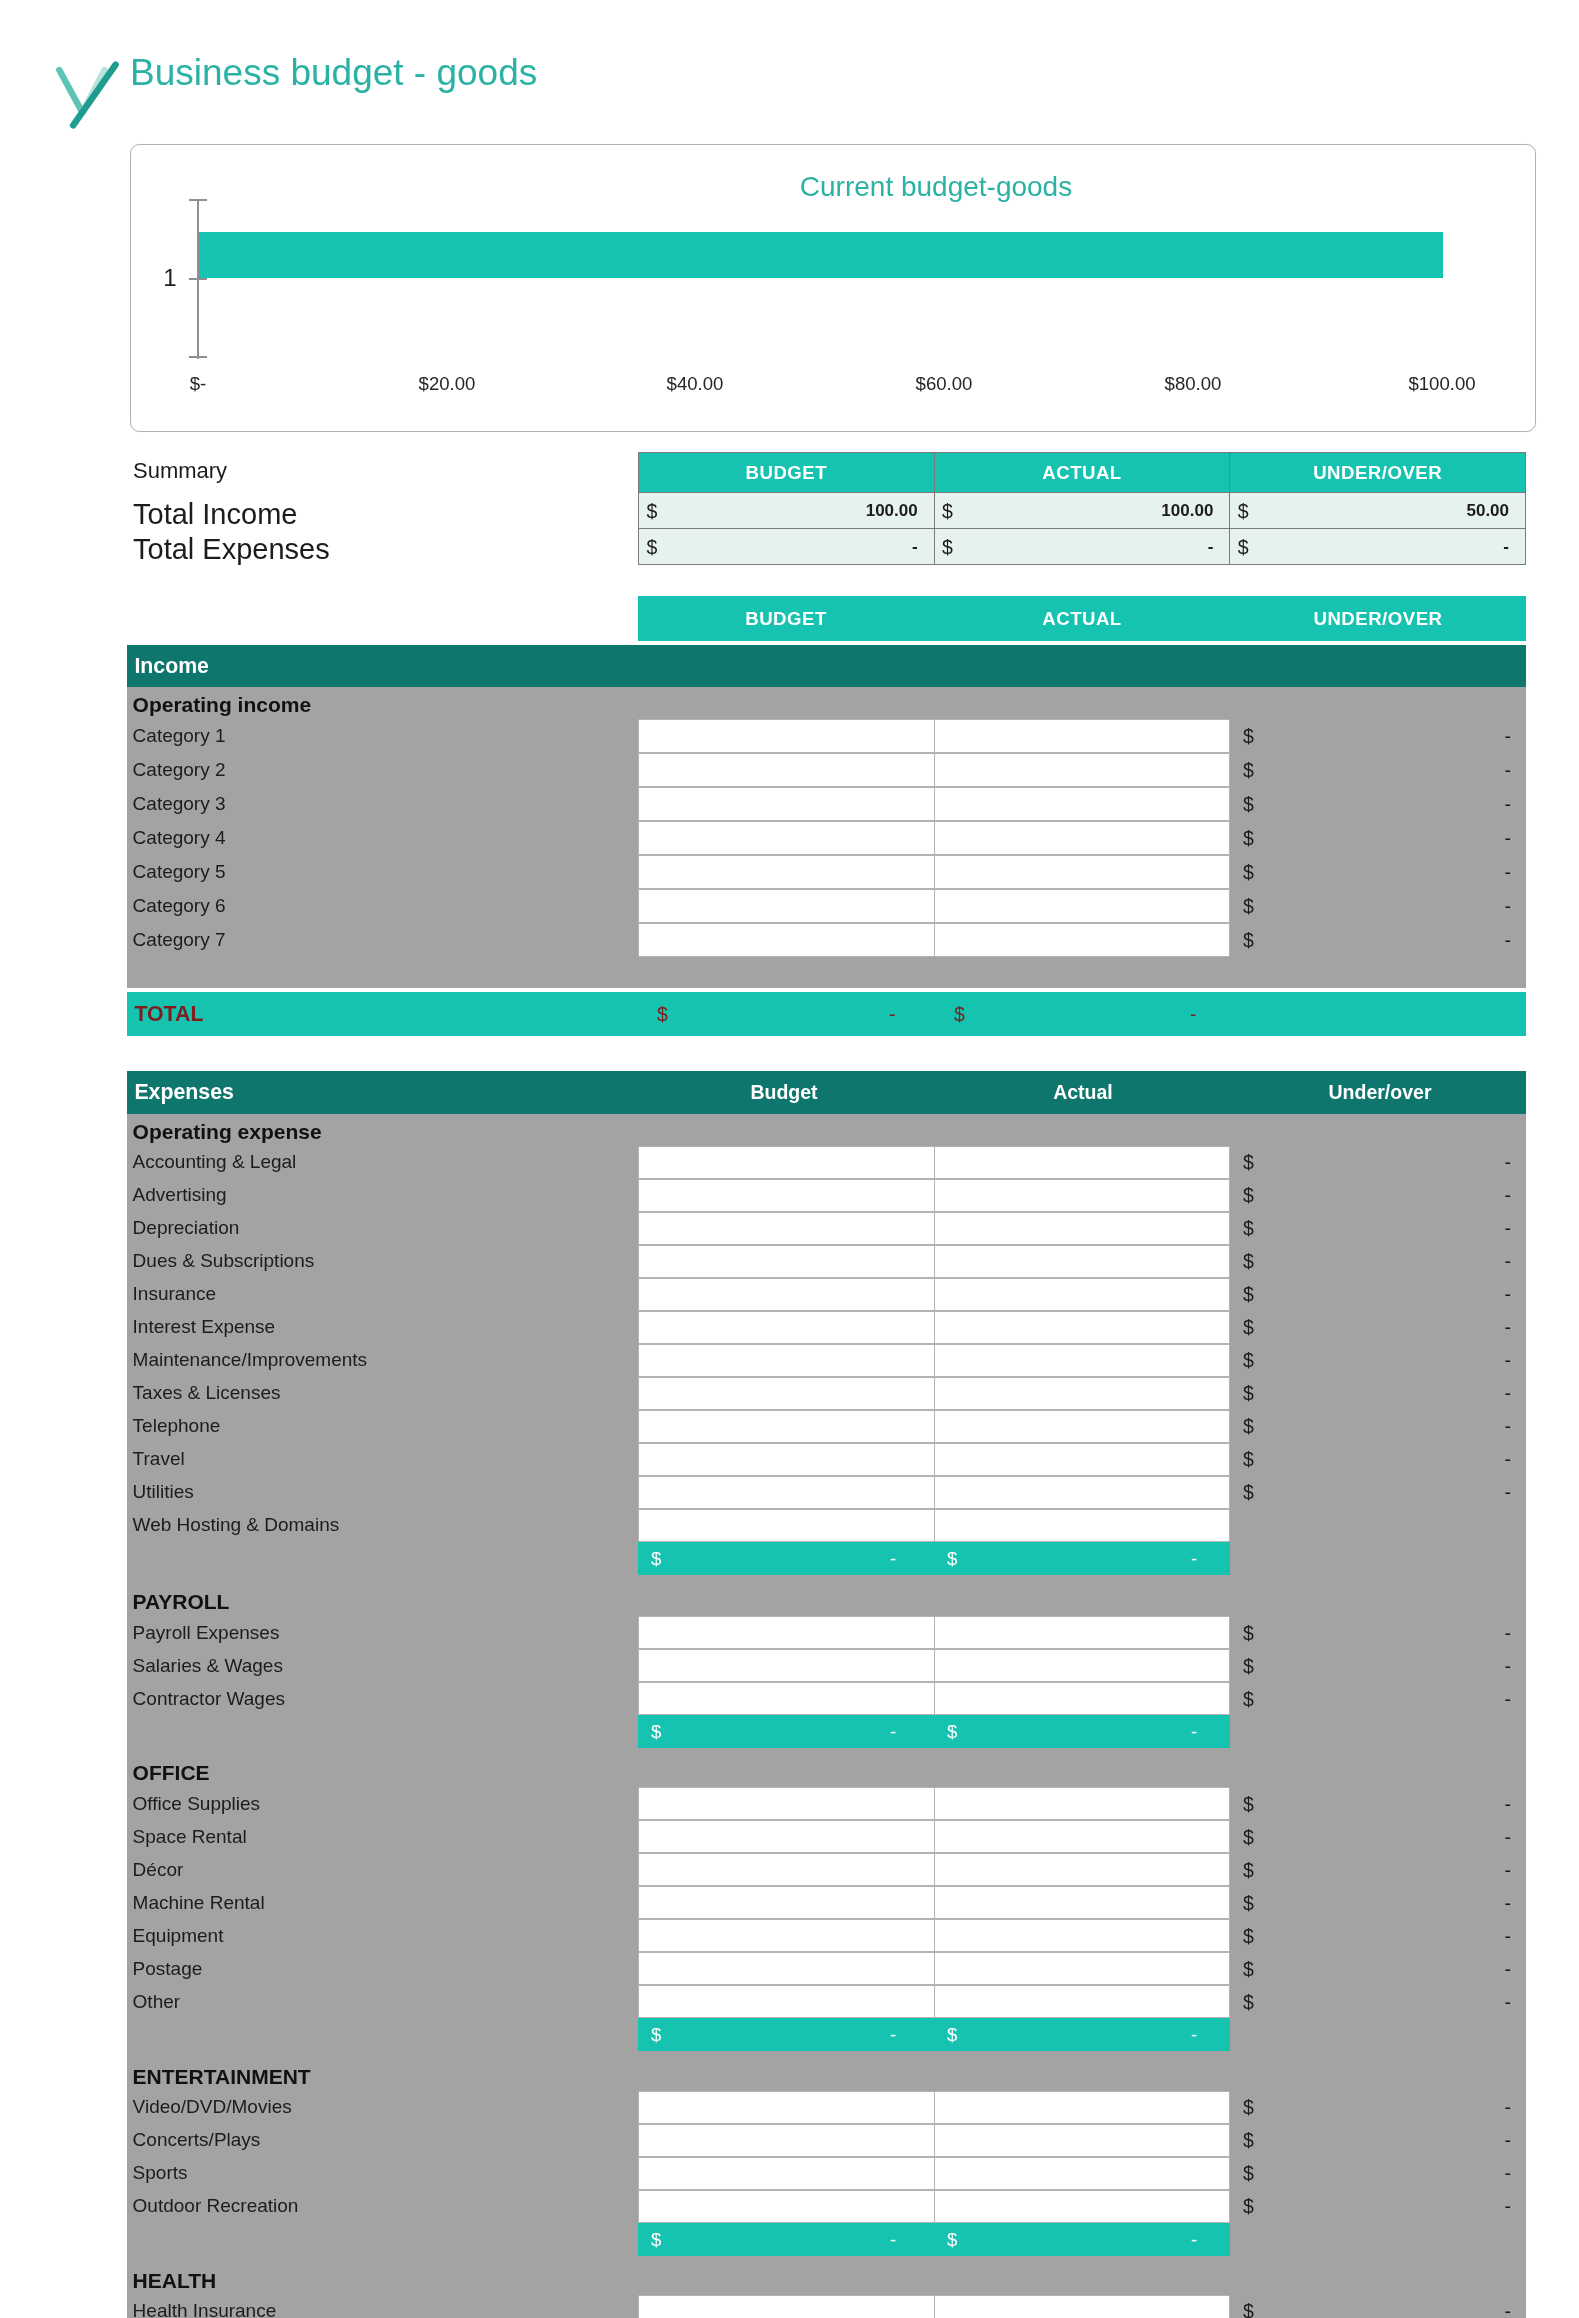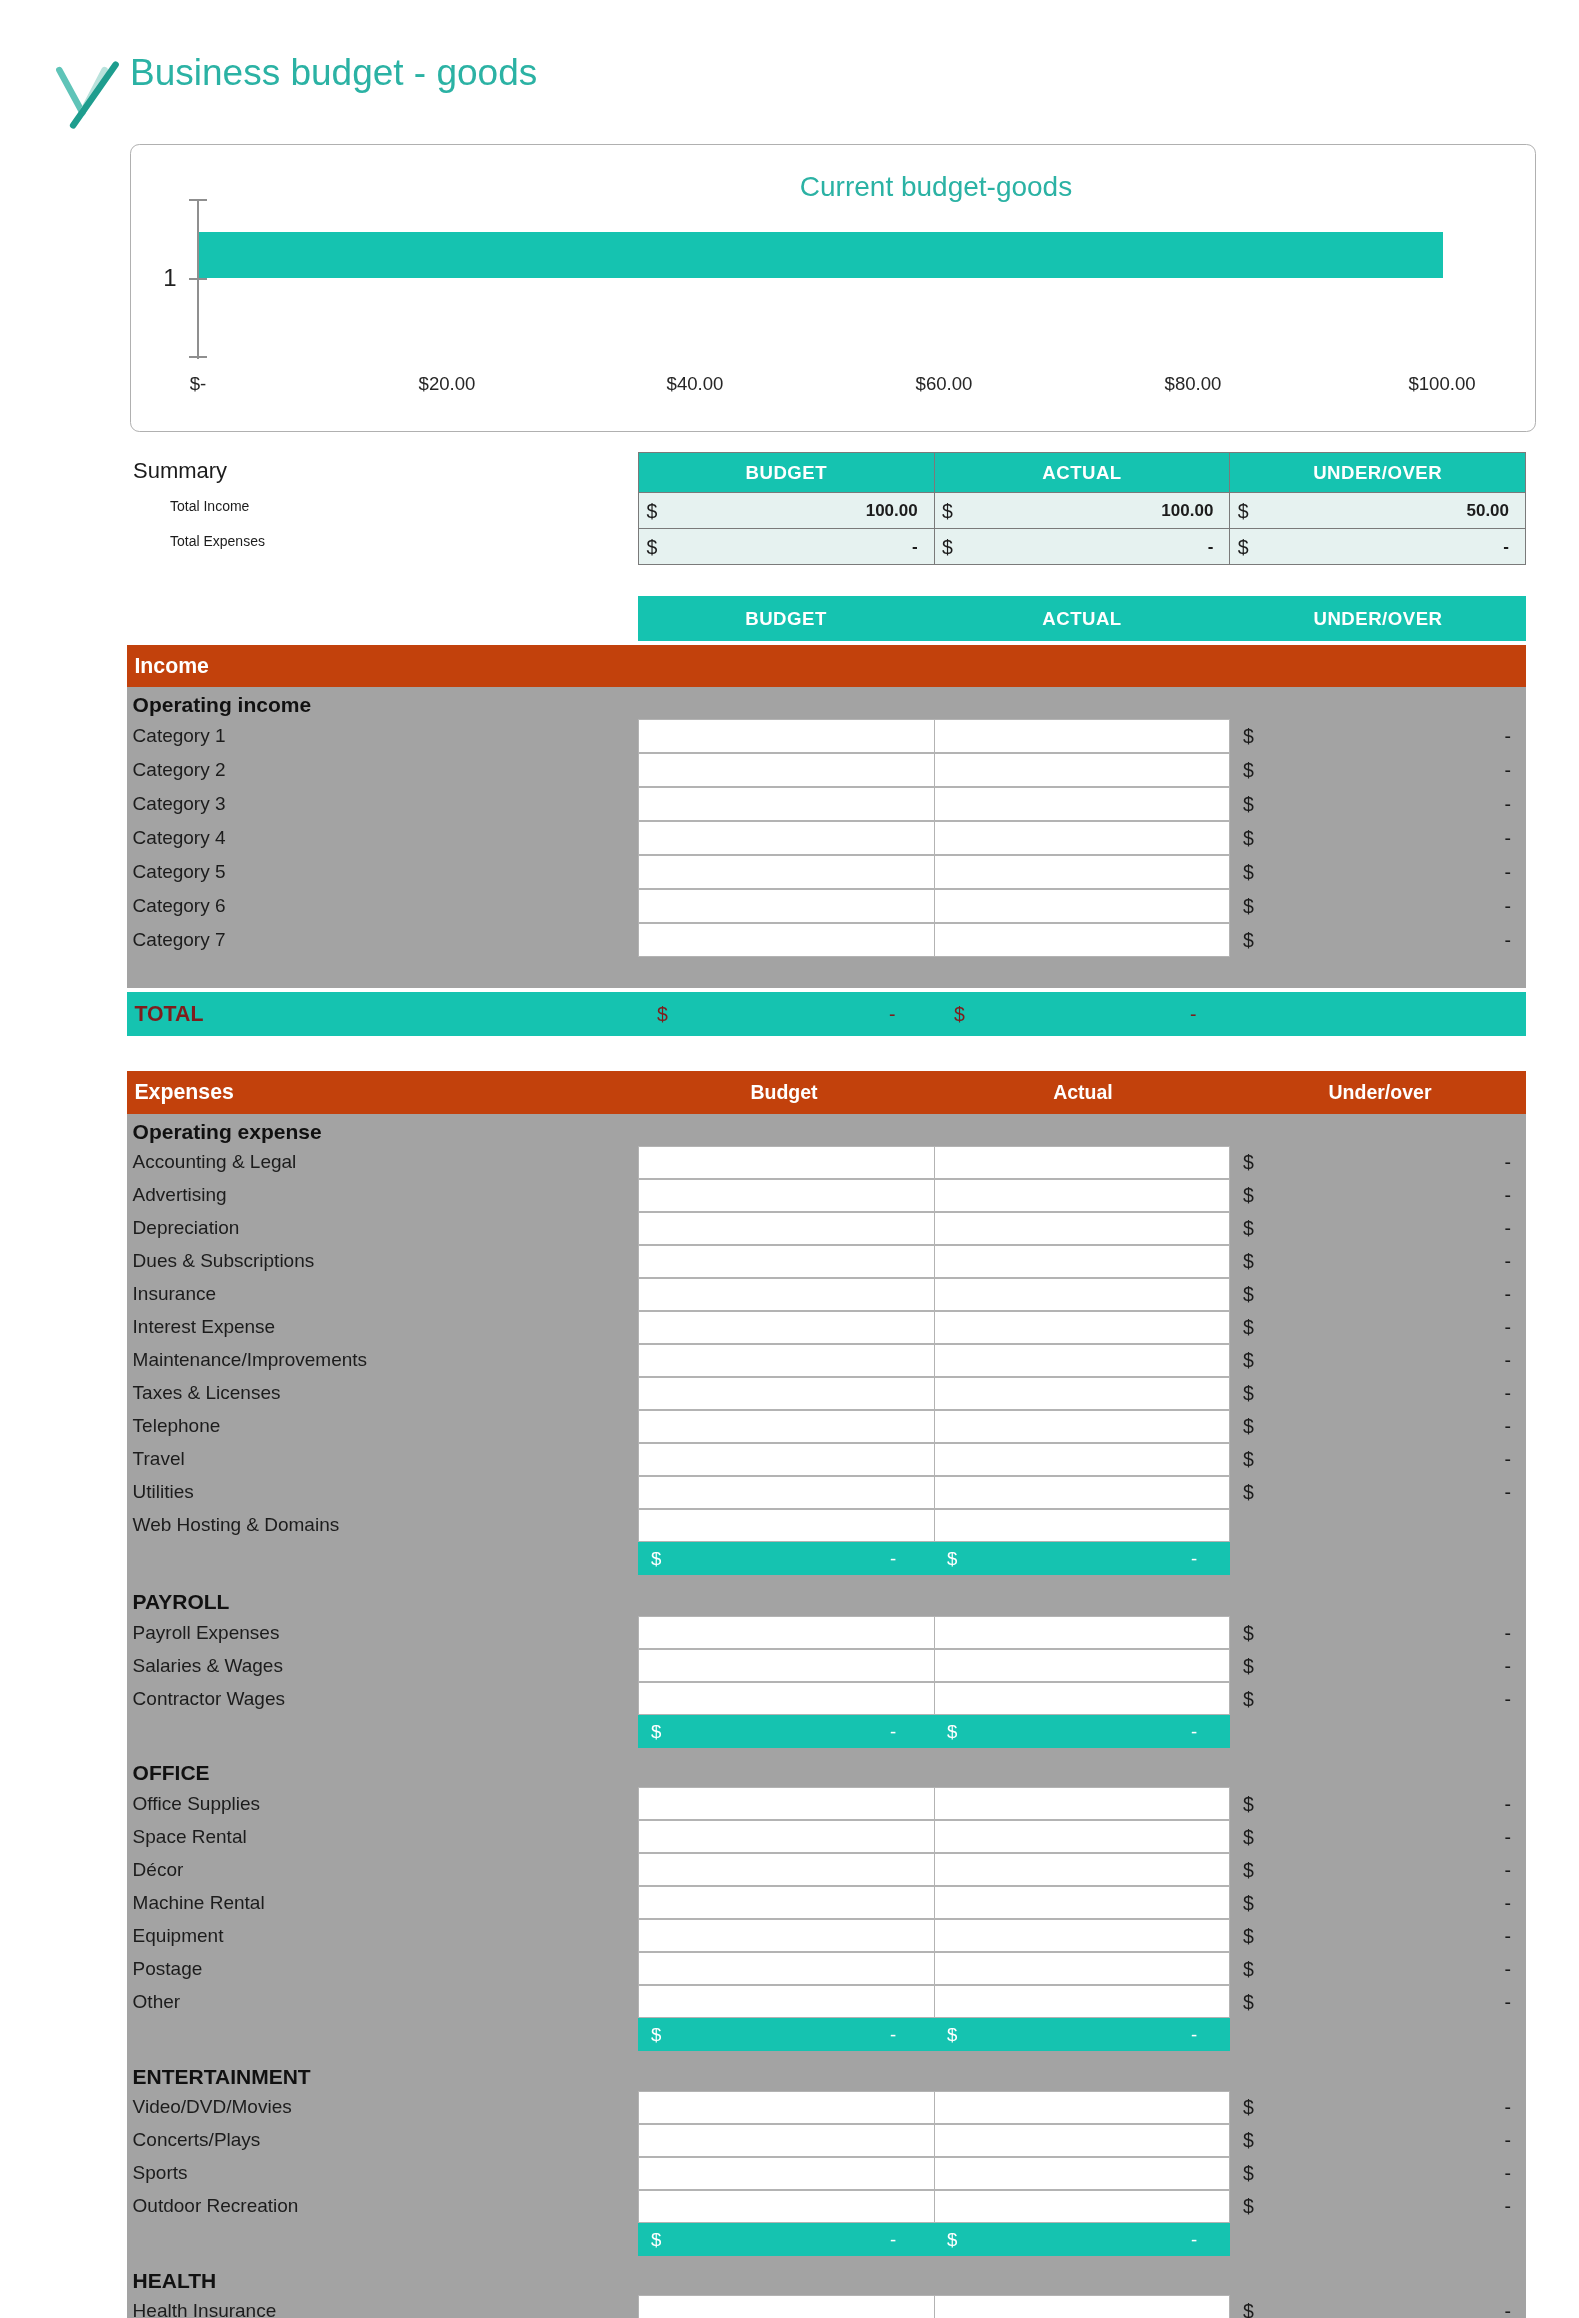--- a/index.html
+++ b/index.html
@@ -27,21 +27,21 @@
   .axis-line { position:absolute; left:66px; top:54px; width:1.9px; height:160px; background:#8f8f8f; }
   .axis-tick { position:absolute; left:58px; width:17.6px; height:1.9px; background:#8f8f8f; }
   .chart-bar  { position:absolute; left:68px; top:87px; height:46px; }
   .cat-label  { position:absolute; left:20.4px; top:119px; width:37px; text-align:center;
                 font-size:24px; color:#222; }
   .x-label    { position:absolute; top:228px; transform:translateX(-50%);
                 font-size:18.6px; color:#262626; white-space:nowrap; }
 
   
   .summary-label   { position:absolute; left:133px; top:458px; font-size:22px; }
-  .summary-row-lab { position:absolute; left:133px; font-size:14px;margin-left:37px; }
+  .summary-row-lab { position:absolute; left:133px; font-size:29px; }
   .summary-table {
     position:absolute; left:638px; top:452px; width:888px;
     border:1.9px solid #7a7a7a; box-sizing:border-box; background:#e6f2f0;
   }
   .sum-row { display:flex; height:35px; border-top:1.9px solid #7a7a7a; }
   .sum-row.header { height:39px; border-top:none; }
   .sum-cell { flex:1; position:relative; background:#e6f2f0; border-left:1.9px solid #7a7a7a; }
   .sum-cell:first-child { border-left:none; }
   .sum-row.header .sum-cell {
     background:#15c3b0; color:#fff; font-weight:bold; font-size:18.6px;
@@ -55,21 +55,21 @@
     position:absolute; left:638px; top:596px; width:888px; height:45px;
     background:#15c3b0; display:flex;
   }
   .cols-header div {
     flex:1; display:flex; align-items:center; justify-content:center;
     color:#fff; font-weight:bold; font-size:18.6px; letter-spacing:0.5px;
   }
 
   
   .banner {
-    position:absolute; left:127px; width:1399px; height:43px; background:#c2410c;
+    position:absolute; left:127px; width:1399px; height:43px; background:#0f766e;
     color:#fff; line-height:43px;
   }
   .banner .b-label { position:absolute; left:7.4px; font-weight:bold; font-size:21.3px; }
   .banner .b-col   { position:absolute; transform:translateX(-50%); font-weight:bold; font-size:19.5px; }
 
   
   .section-body { position:absolute; left:127px; width:1399px; background:#a3a3a3; }
   .group-heading {
     height:28px; padding:3.7px 0 0 5.6px; line-height:28px;
     font-weight:bold; font-size:21px; color:#111;

